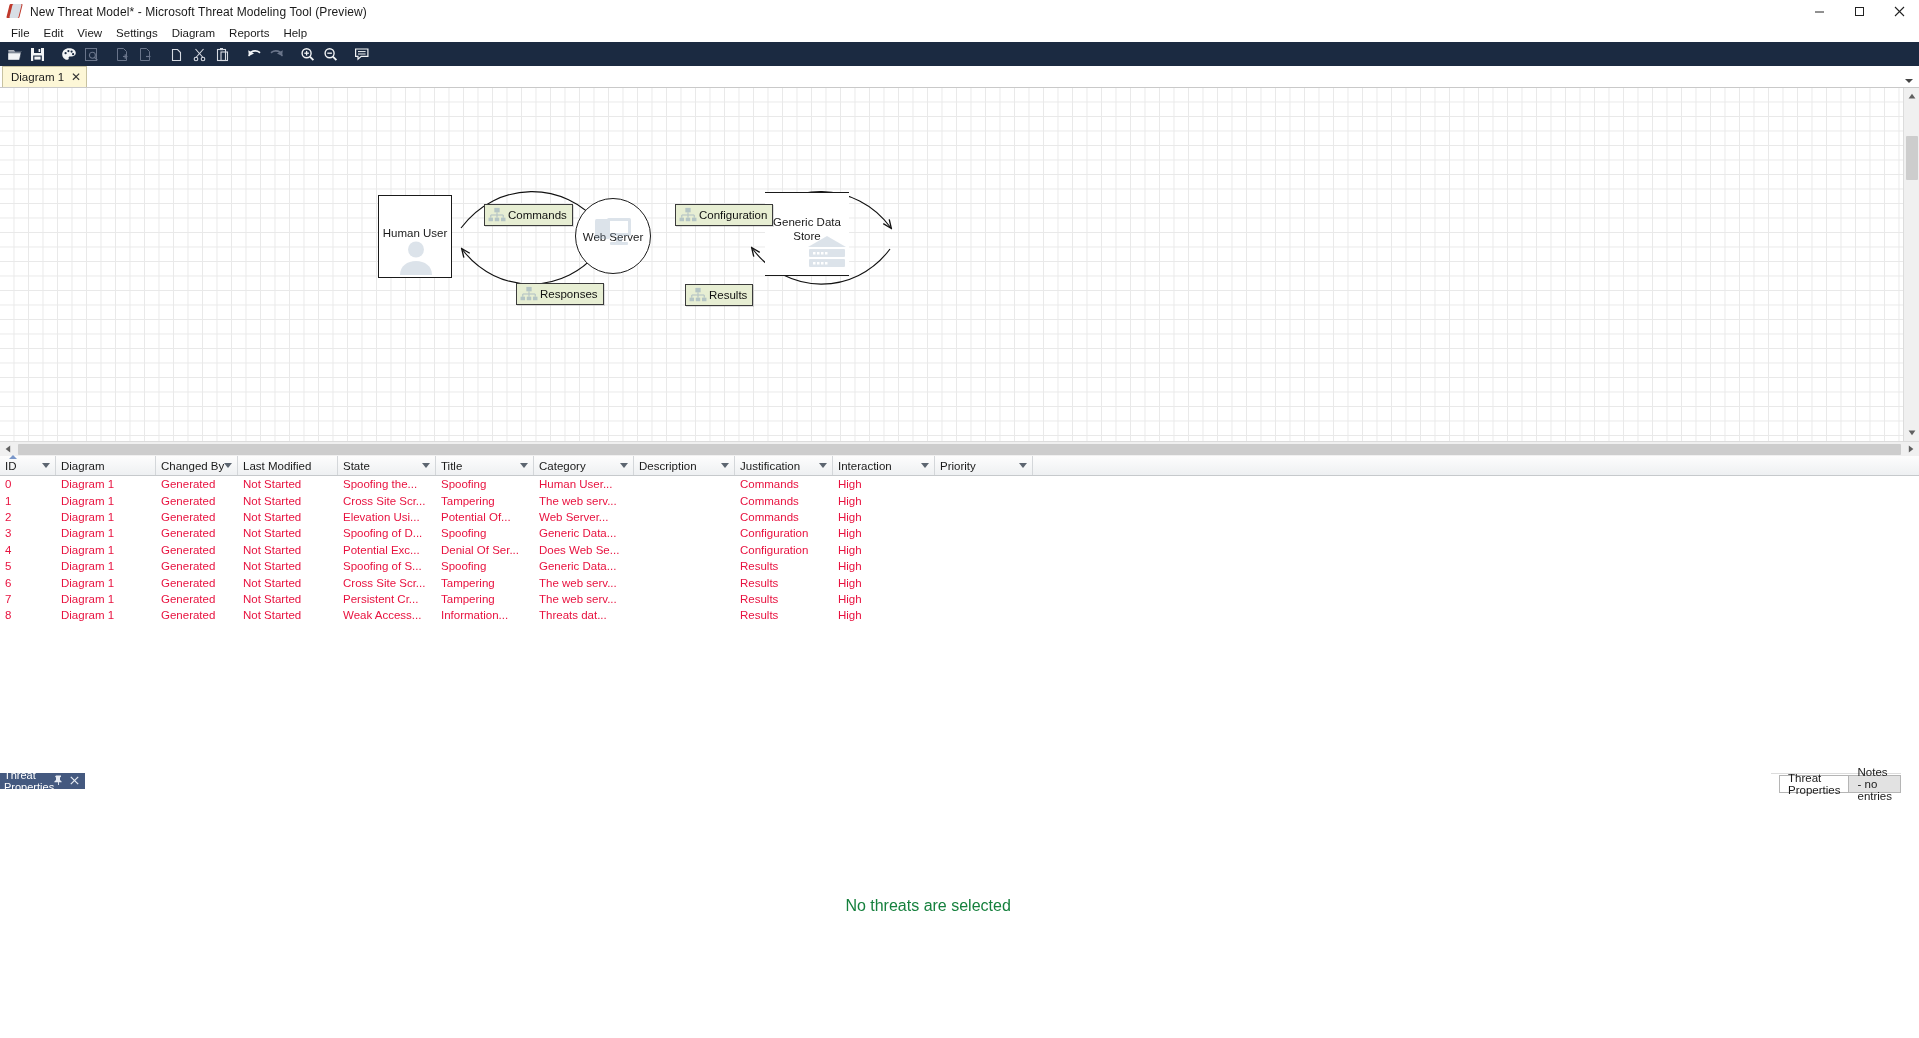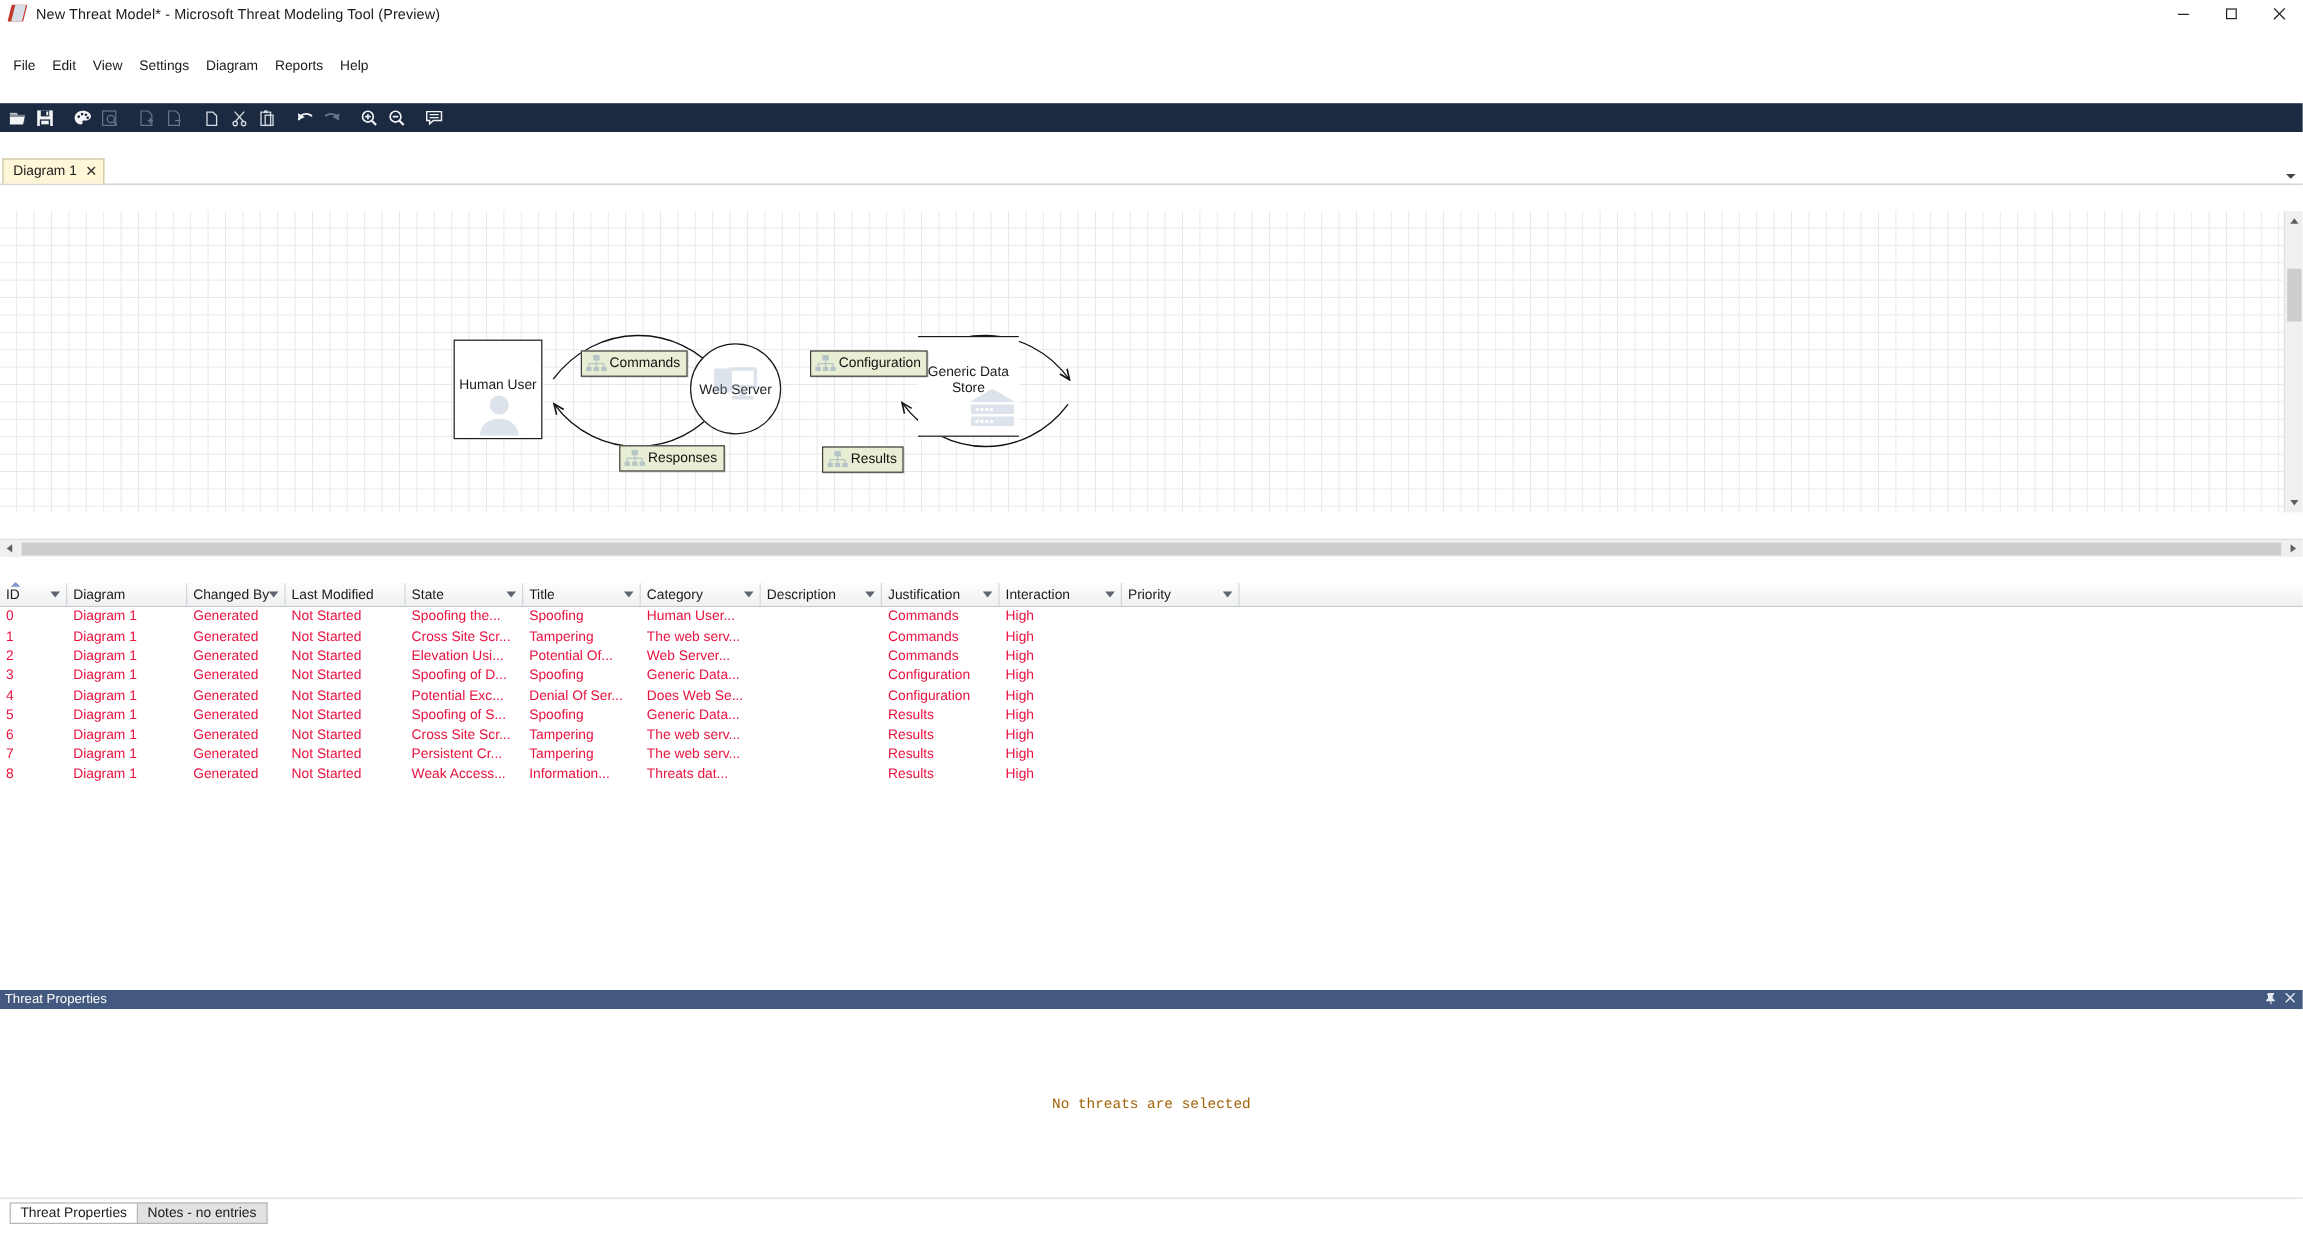--- a/index.html
+++ b/index.html
@@ -4,21 +4,21 @@
 <style>
   * { box-sizing: border-box; }
   html, body {
     margin: 0; padding: 0;
     width: 1919px; height: 1038px;
     overflow: hidden;
     background: #ffffff;
     font-family: "Liberation Sans", sans-serif;
     -webkit-font-smoothing: antialiased;
   }
-  .app { width: 1919px; height: 1038px; display: flex; flex-direction: column; background:#fff;gap:22px; }
+  .app { width: 1919px; height: 1038px; display: flex; flex-direction: column; background:#fff; }
 
   
   .titlebar {
     height: 23px; background: #ffffff; display: flex; align-items: center;
     border-bottom: 0px solid #ddd; flex: 0 0 23px;
   }
   .tb-icon { width: 20px; height: 20px; margin: 0 4px 0 6px; position: relative; flex:0 0 auto;}
   .tb-icon .sh1 { position:absolute; left:2px; top:2px; width:13px; height:14px; background:#c0392b;
                   transform: skewX(-14deg); border-radius:1px;}
   .tb-icon .sh2 { position:absolute; left:5px; top:2px; width:9px; height:14px; background:#d8dee5;
@@ -127,23 +127,23 @@
     border-left:4px solid transparent;border-right:4px solid transparent;border-bottom:4px solid #7a97c9;}
   .grid-body { flex: 1 1 auto; overflow: hidden; background:#fff; }
   .grow { height: 16.4px; display:flex; align-items:center; }
   .gc { font-size: 11.5px; color: #e8123f; padding-left: 5px; white-space: nowrap; overflow:hidden; }
   .status-row {
     height: 16px; background:#f5f5f5; border-top:1px solid #e0e0e0; display:flex; align-items:center;
     font-size: 11.5px; color:#444; padding-left: 66px; flex: 0 0 16px;
   }
 
   
-  .props { flex: 1 1 auto; display:flex; flex-direction:column; min-height:0;margin-top:28px; }
+  .props { flex: 1 1 auto; display:flex; flex-direction:row; min-height:0;margin-top:28px; }
   .props-body { flex:1 1 auto; background:#fff; display:flex; align-items:center; justify-content:center;}
-  .props-empty { font-size: 12px; color:#a16207;font-family:Liberation Mono, monospace; }
+  .props-empty { font-size: 16px; color:#15803d; }
   .bottom-tabs {
     height: 20px; background:#fff; display:flex; align-items:flex-end; padding-left: 8px;
     border-top: 1px solid #dcdcdc; flex: 0 0 22px; gap:0;
   }
   .btab {
     height: 18px; padding: 0 8px; font-size: 11.5px; color:#1a1a1a;
     border: 1px solid #b5b5b5; background: #fff; display:flex; align-items:center;
   }
   .btab.inactive { background: #e2e2e2; border-left: none; }
   .bottom-pad { flex: 0 0 18px; background:#fff; }

